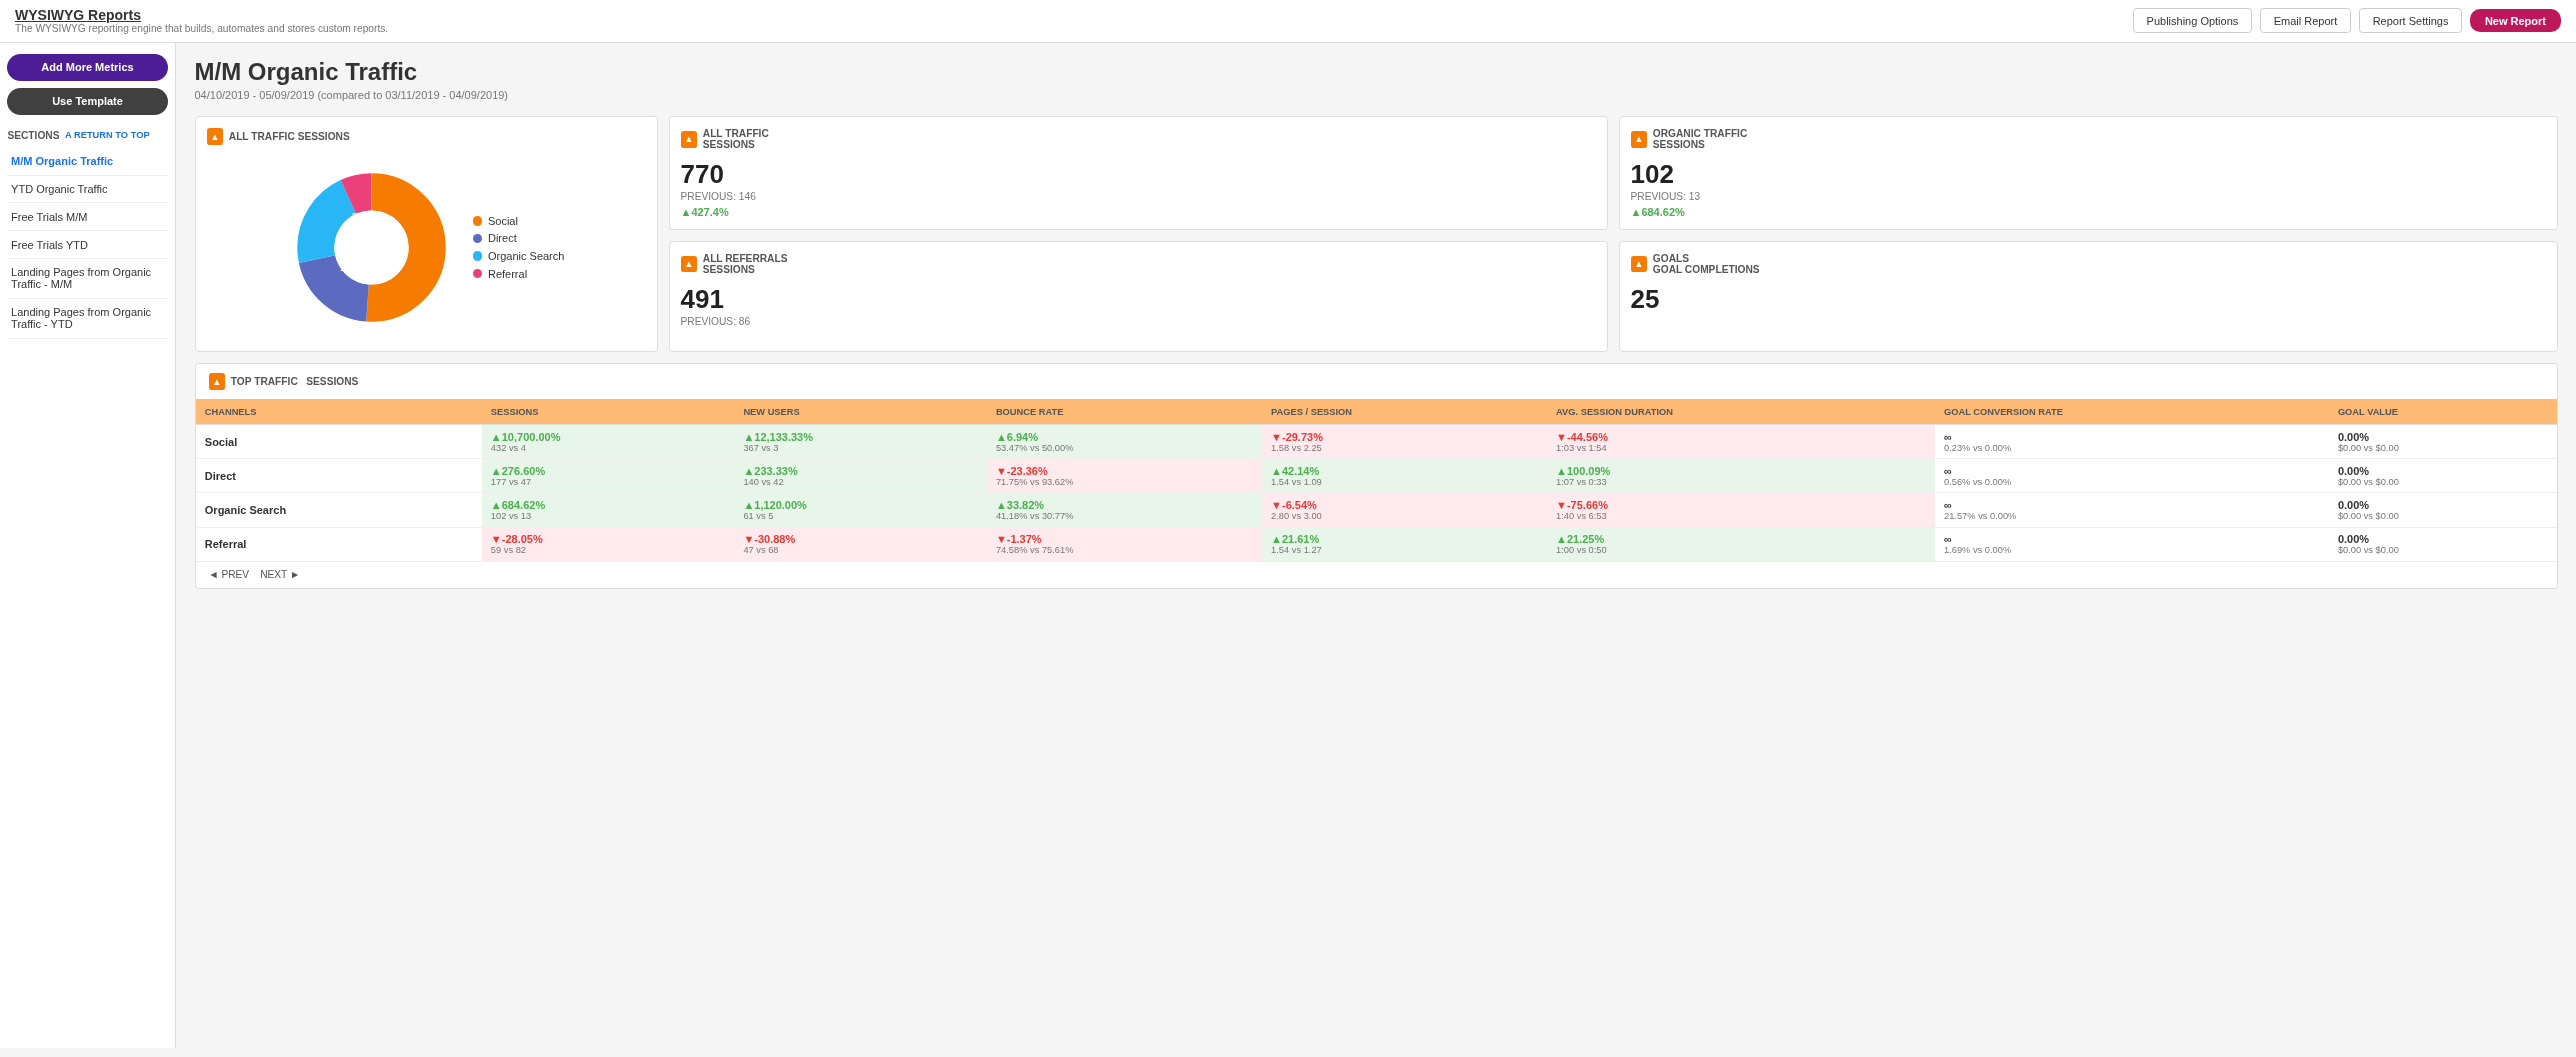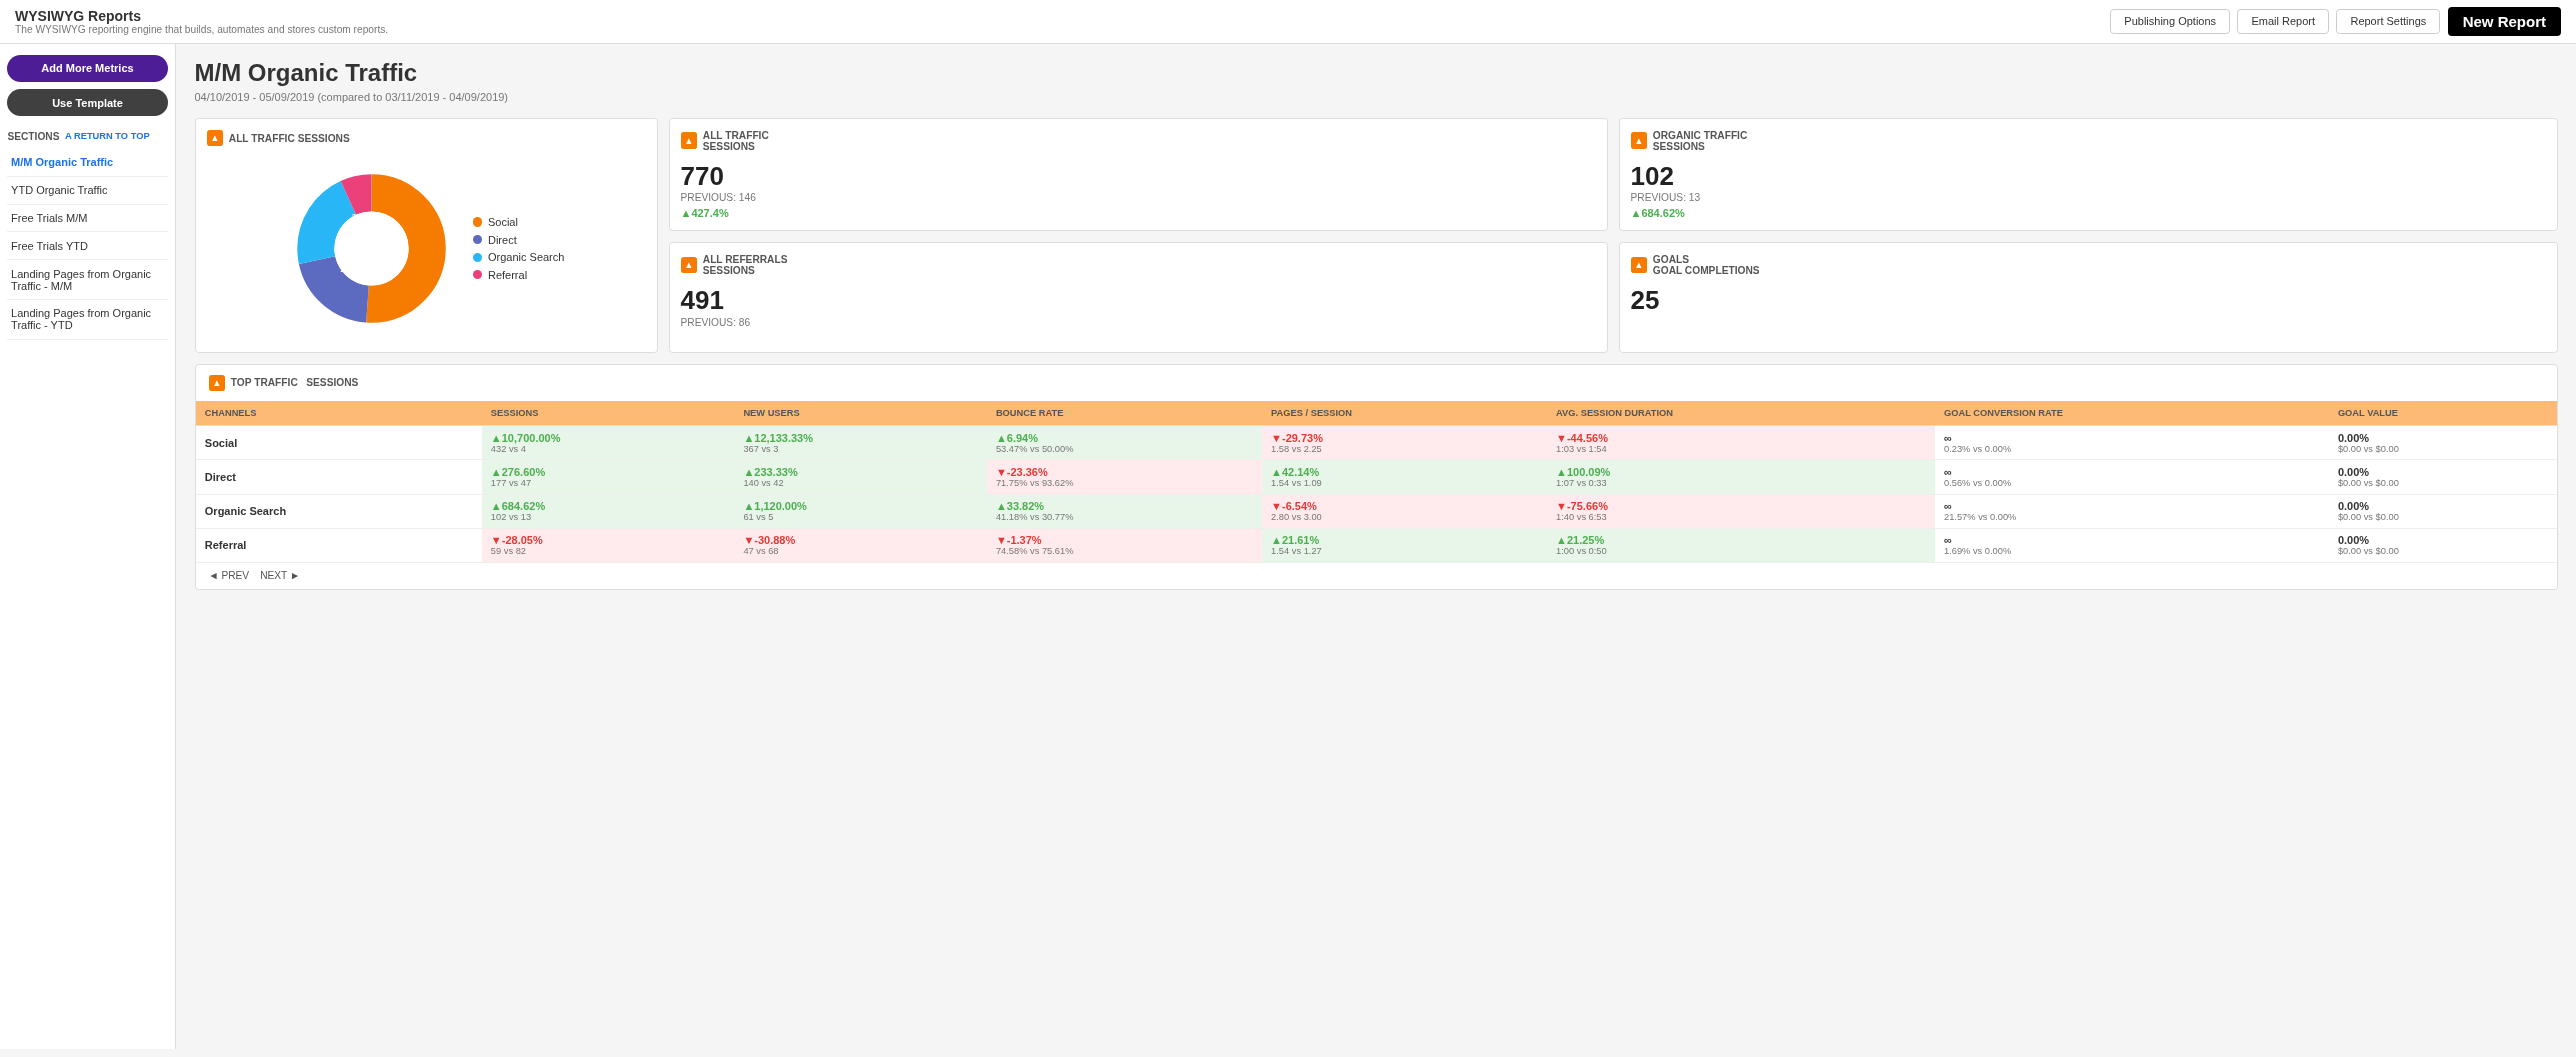--- a/index.html
+++ b/index.html
@@ -7,40 +7,40 @@
 
     
     .header {
       background: #fff;
       border-bottom: 0.9px solid #ddd;
       padding: 7.4px 15px;
       display: flex;
       align-items: center;
       justify-content: space-between;
     }
-    .header-left h1 { font-size: 14px; font-weight: bold; color: #333; }
+    .header-left h1 { font-size: 14px; font-weight: bold; color: #333; text-decoration: underline; }
     .header-left p { font-size: 10.2px; color: #777; }
     .header-right { display: flex; gap: 7.4px; align-items: center; }
     .btn-outline {
       border: 0.9px solid #ccc;
       background: #fff;
       padding: 5.6px 13px;
       border-radius: 3.7px;
       cursor: pointer;
       font-size: 11px;
       color: #333;
     }
     .btn-blue {
-      background: #000000;
+      background: #be185d;
       color: #fff;
       border: none;
       padding: 5.6px 15px;
-      border-radius: 4px;
+      border-radius: 10px;
       cursor: pointer;
-      font-size: 15px;
+      font-size: 11px;
       font-weight: bold;
     }
 
     
     .layout { display: flex; height: calc(100vh - 52px); }
 
     
     .sidebar {
       width: 176px;
       min-width: 176px;

